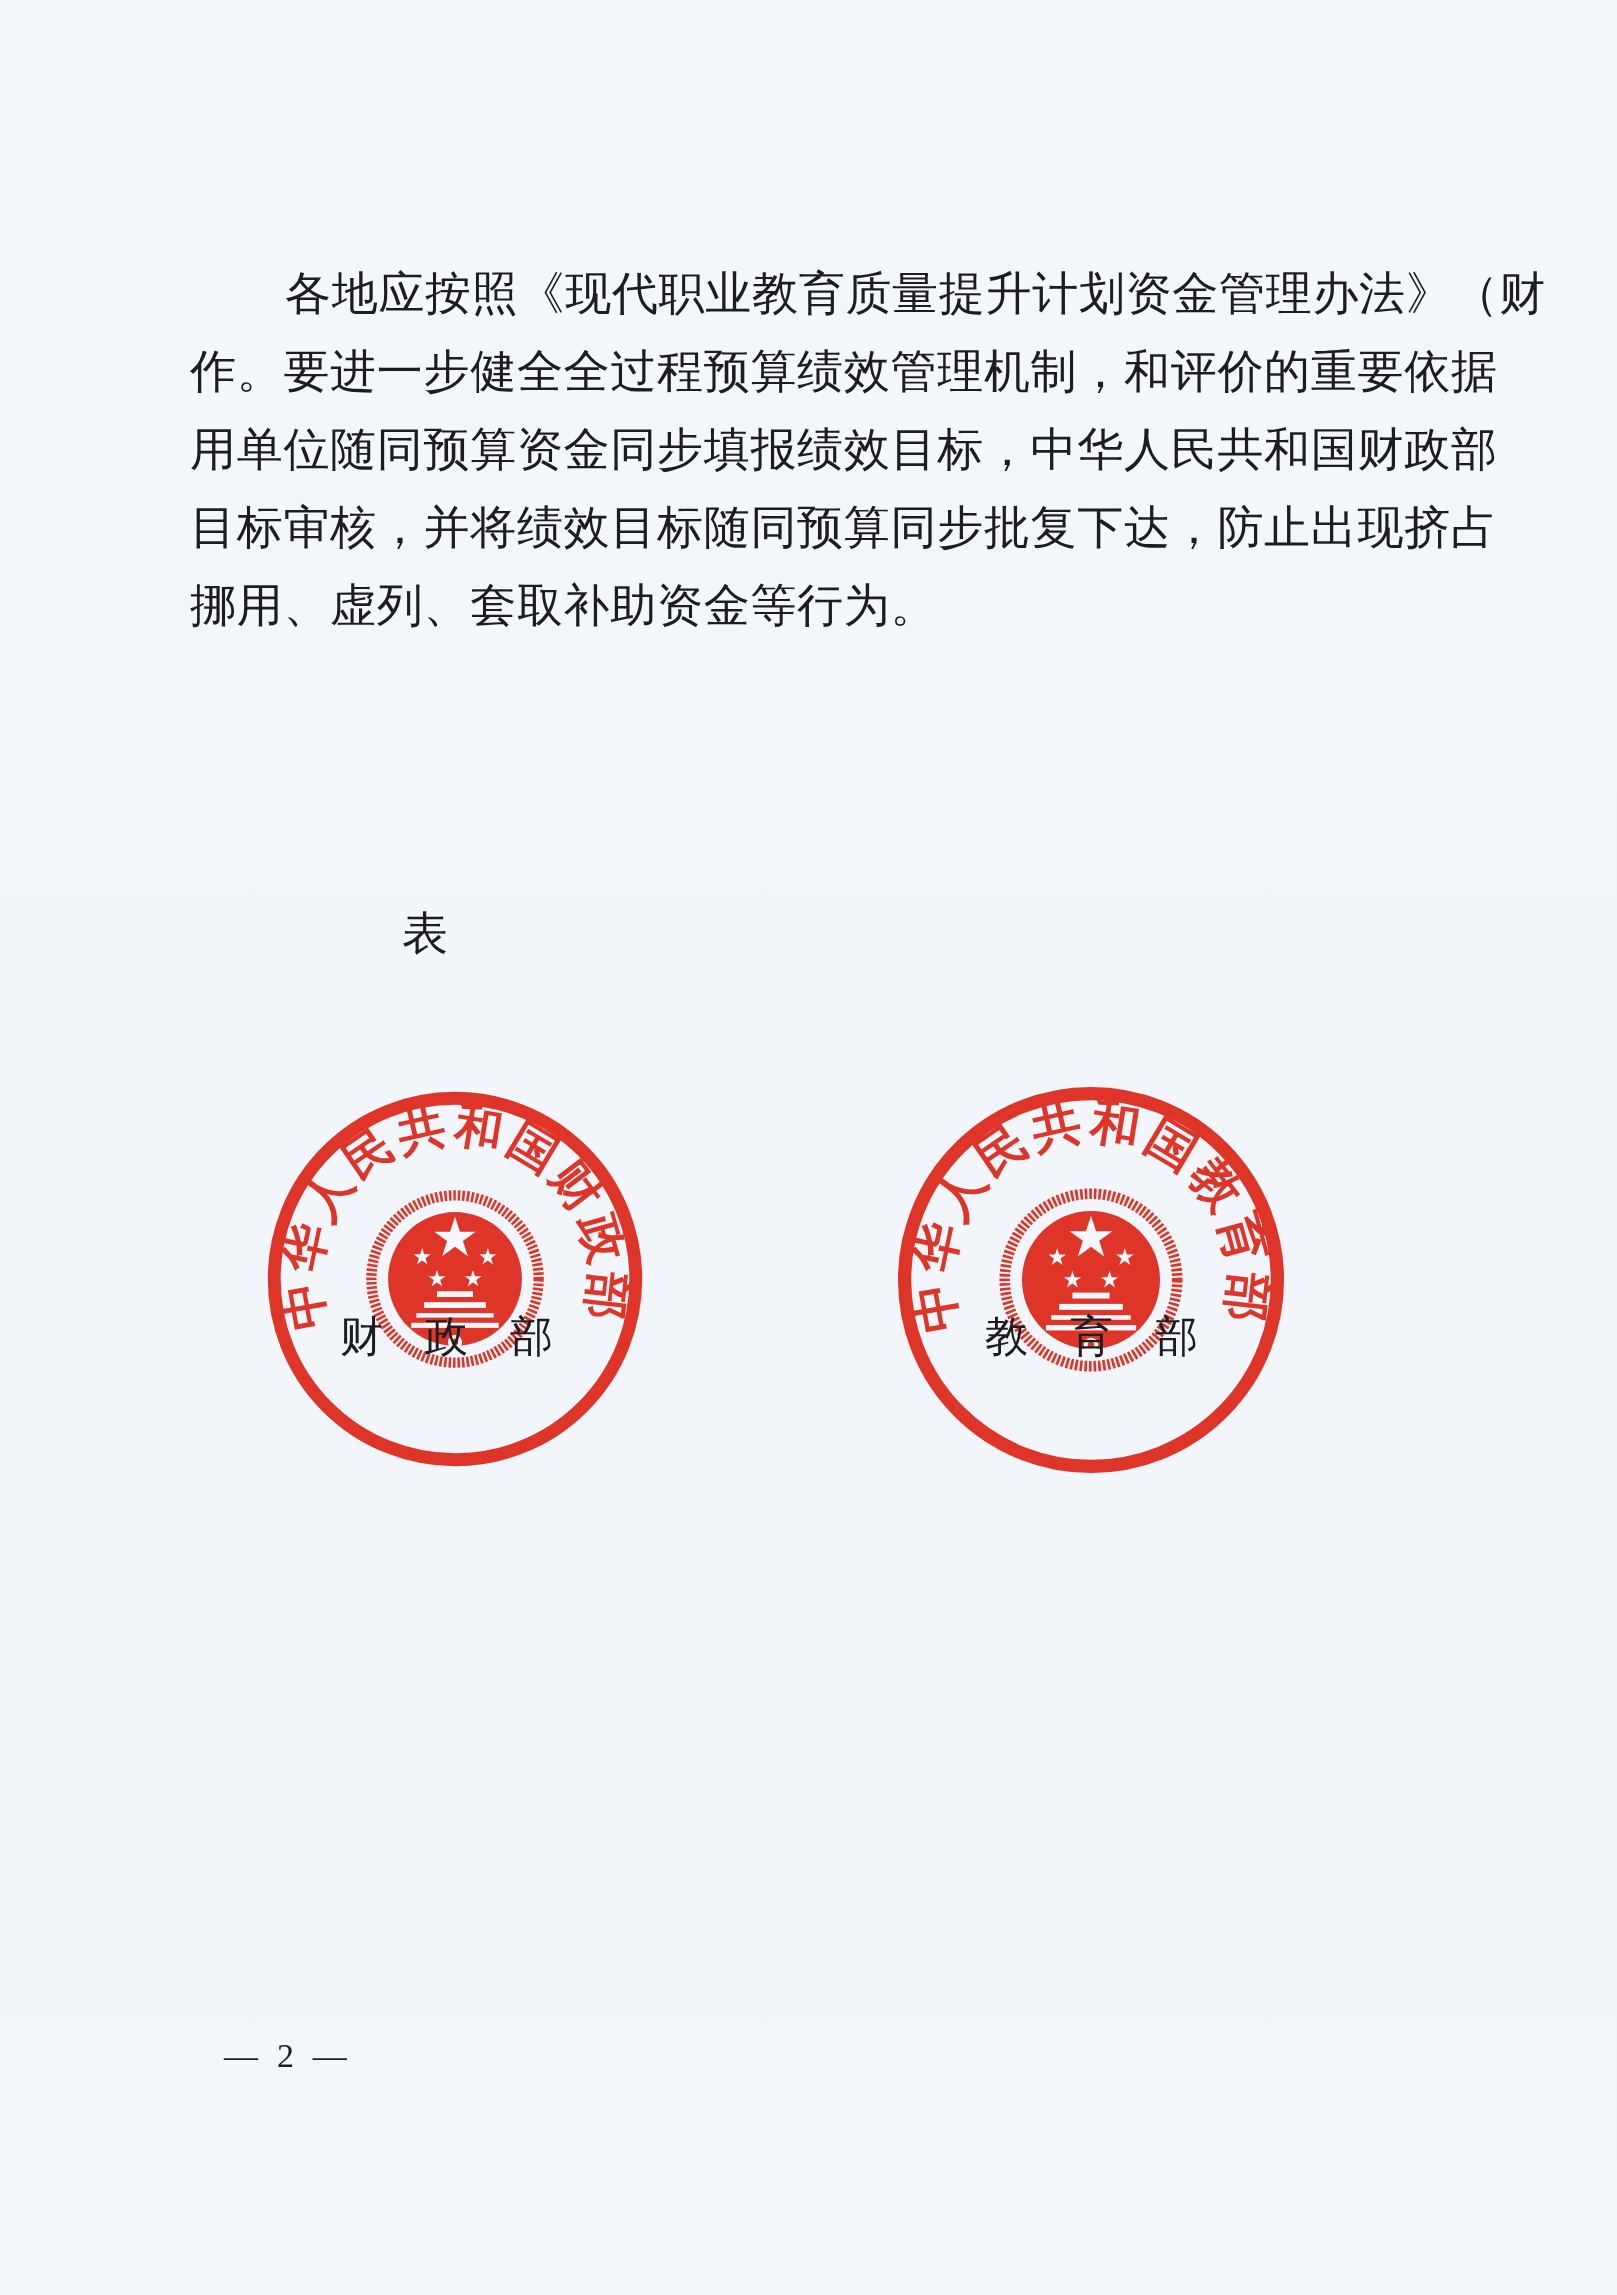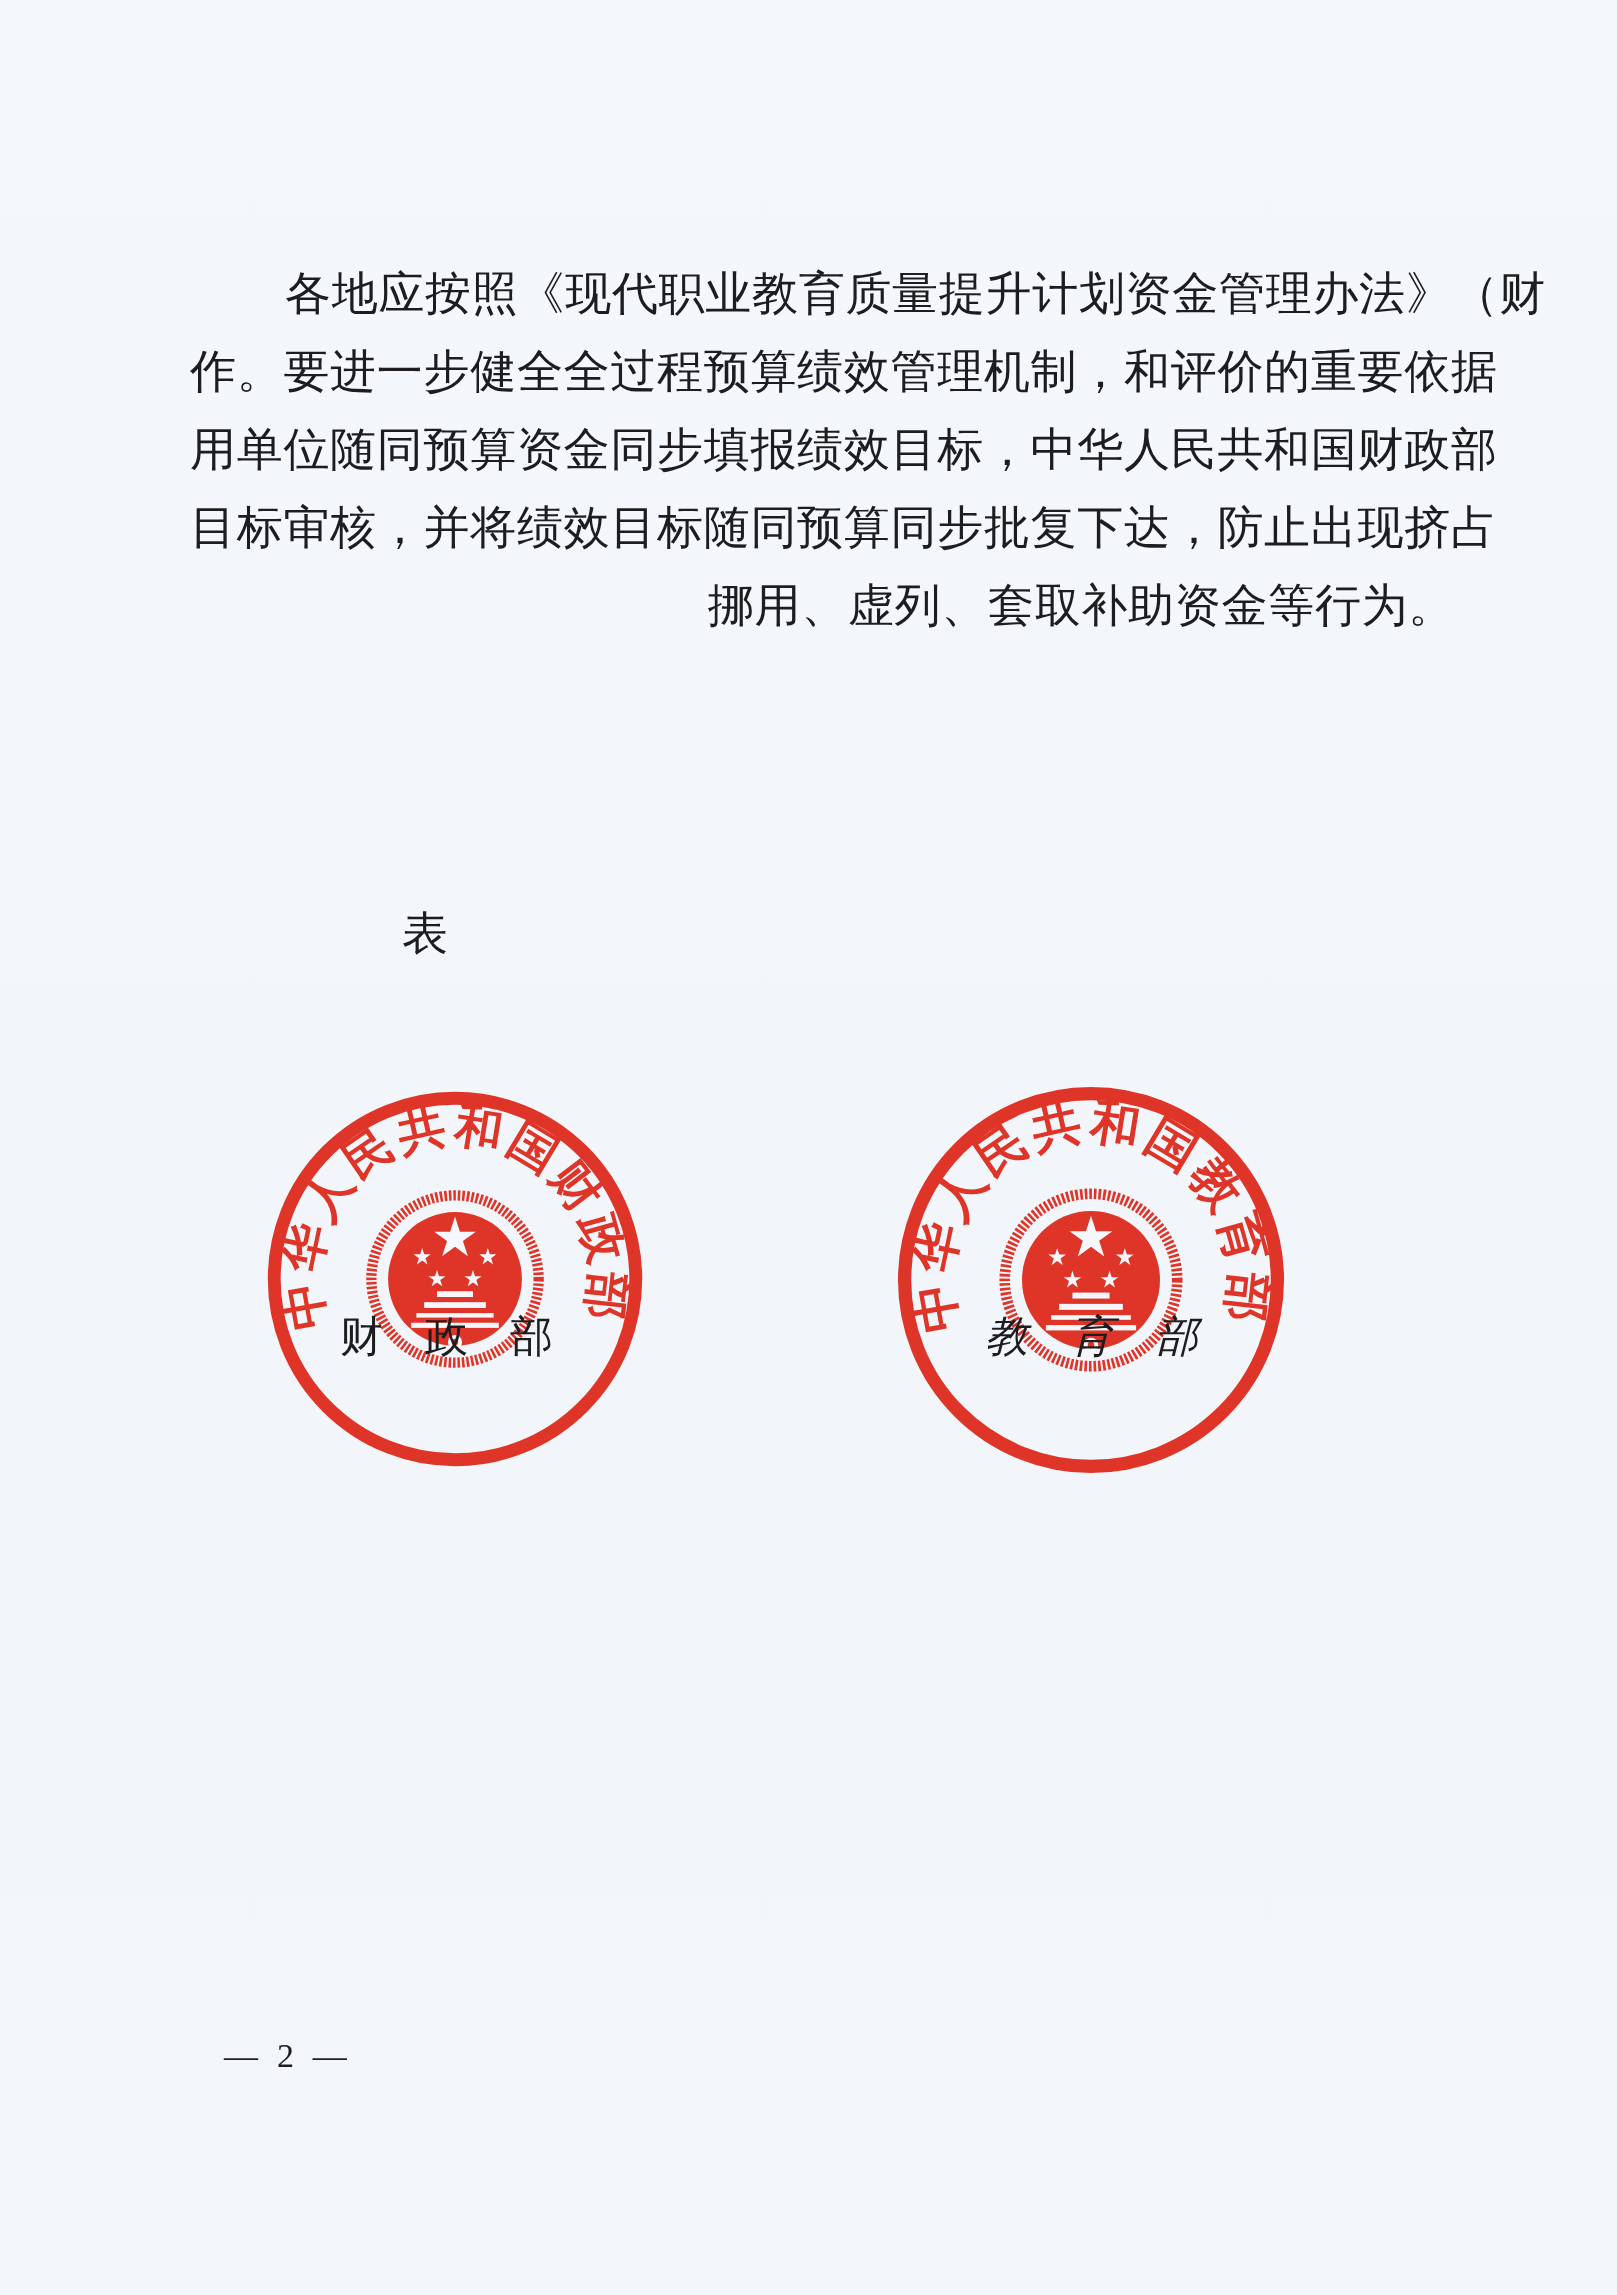--- a/index.html
+++ b/index.html
@@ -8,21 +8,20 @@
     --seal-red:#de2a1d;
   }
   html,body{margin:0;padding:0;background:#e8ebef;}
   .page{
     position:relative;
     width:1618px;height:2295px;
     background:linear-gradient(180deg,#f4f7fb 0%,#f2f5f9 60%,#f3f6fa 100%);
     overflow:hidden;
     font-family:"Liberation Serif","DejaVu Serif",serif;
     color:var(--ink);
-    text-align:right;
   }
   
   .body-text{
     position:absolute;left:190px;top:255px;width:1265px;
     font-size:46px;line-height:78px;
     letter-spacing:0.7px;
     white-space:nowrap;
   }
   .body-text .tline:first-child{text-indent:95px;}
   
@@ -43,21 +42,21 @@
     font-family:"Liberation Serif","DejaVu Serif",serif;
     font-weight:bold;
   }
   
   .agency{
     position:absolute;top:1313px;z-index:3;
     font-size:43px;line-height:47px;letter-spacing:42px;
     color:var(--ink);white-space:nowrap;
   }
   .agency-left{left:340px;}
-  .agency-right{left:985px;font-style:italic;}
+  .agency-right{left:985px;}
   .date{
     position:absolute;left:935px;top:1397px;z-index:3;
     font-size:41px;letter-spacing:2px;color:var(--ink);white-space:nowrap;
   }
   .pageno{
     position:absolute;left:224px;top:2037px;
     font-size:34px;letter-spacing:5.2px;color:var(--ink);white-space:nowrap;
   }
 </style>
 </head>

